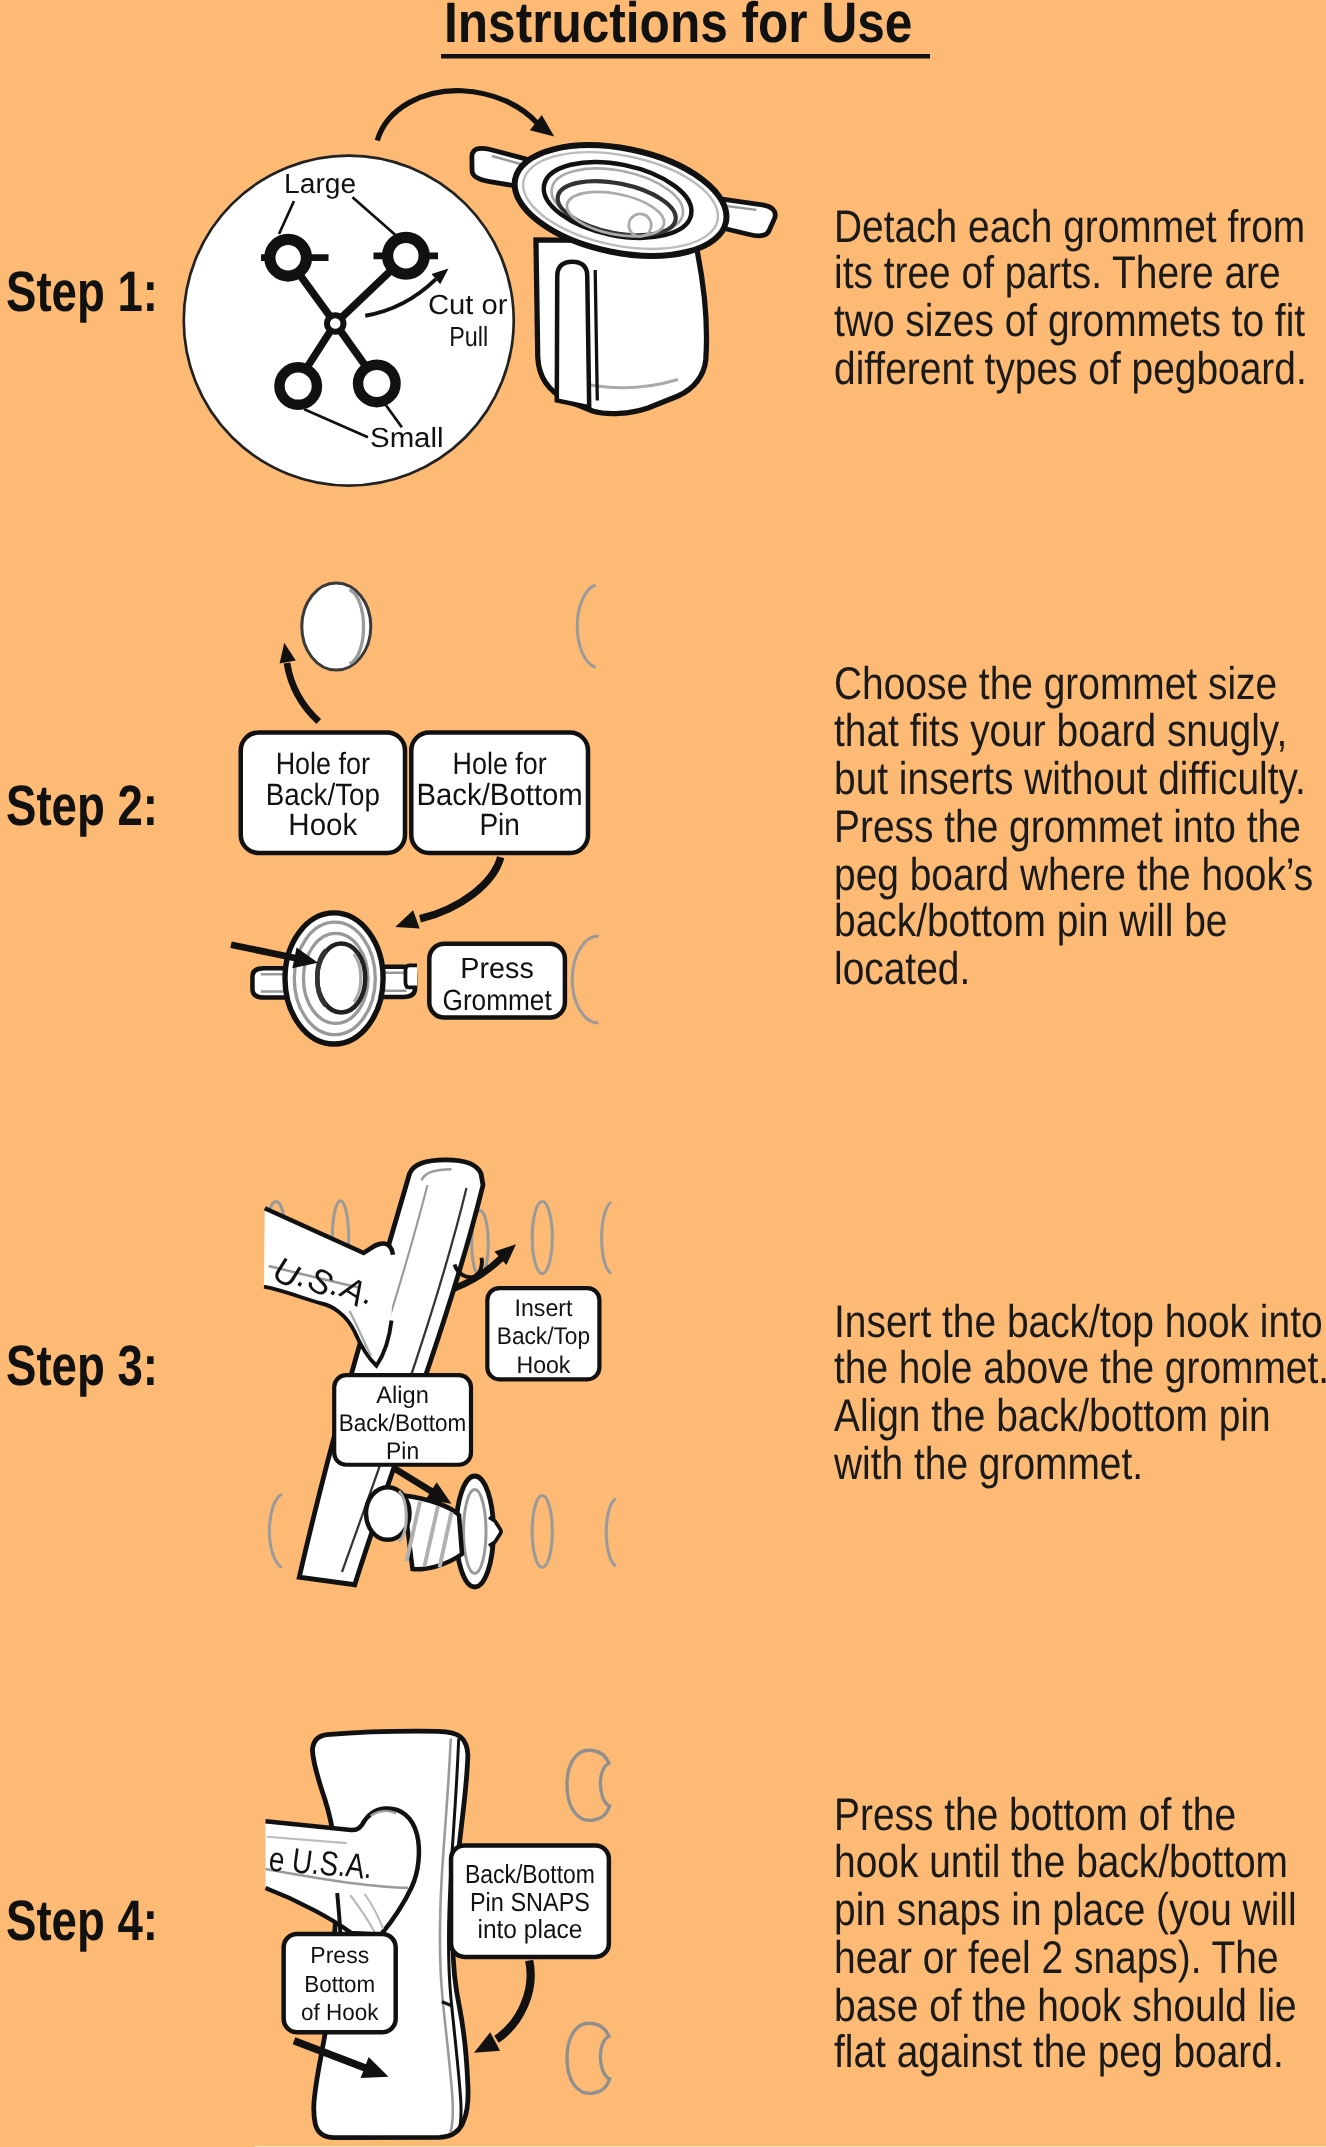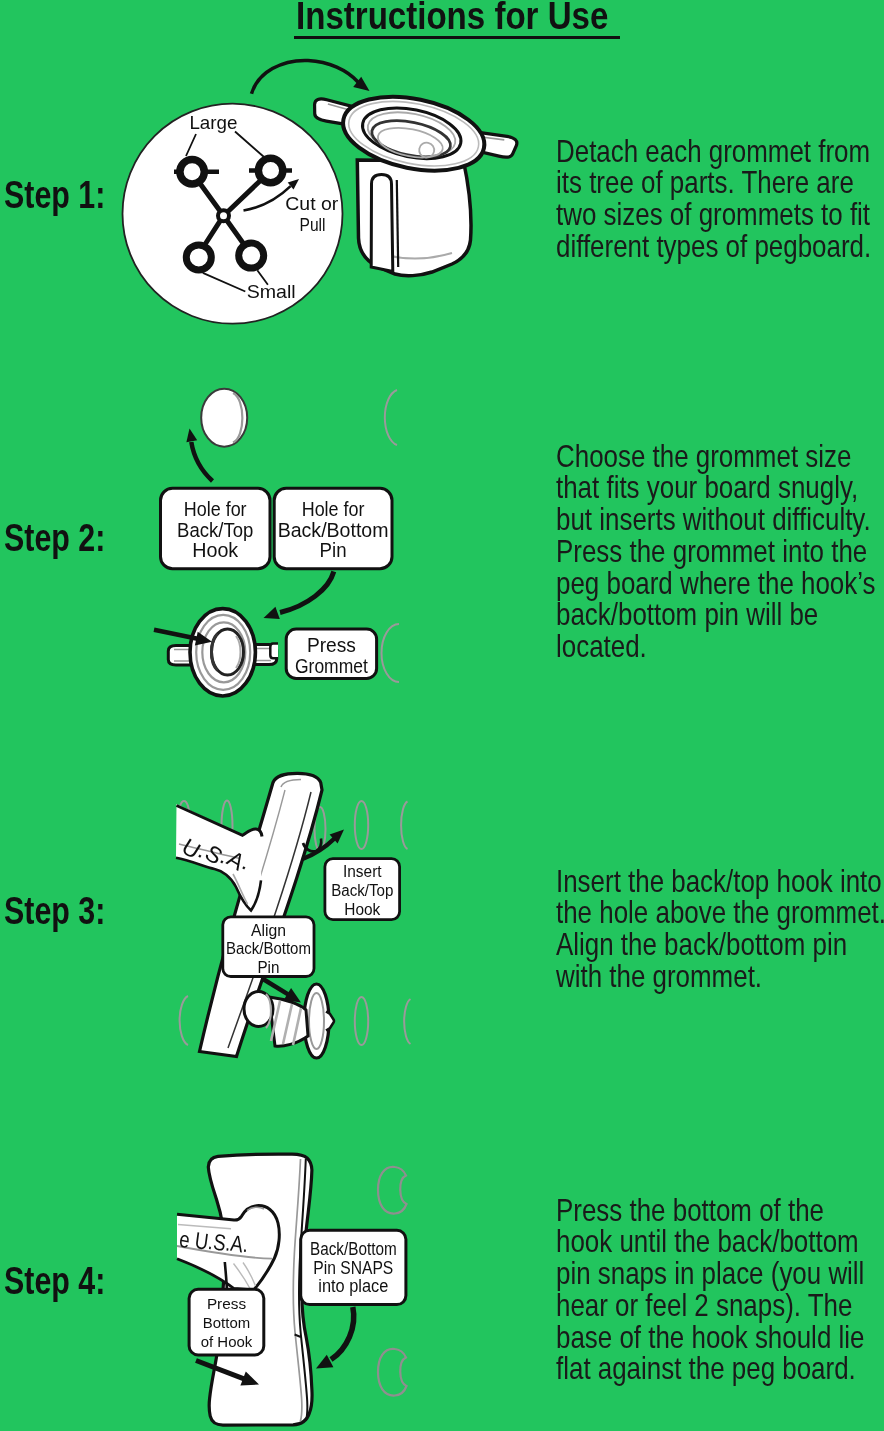--- a/index.html
+++ b/index.html
@@ -1,16 +1,16 @@
 <!DOCTYPE html>
 <html><head>
 <meta charset="utf-8">
 <style>
 html,body{margin:0;padding:0;background:#fff}
-#page{position:relative;width:884px;height:1431px;background:#22c55e;overflow:hidden;font-family:"Liberation Sans",sans-serif;color:#000}
+#page{position:relative;width:884px;height:1431px;background:#fdba74;overflow:hidden;font-family:"Liberation Sans",sans-serif;color:#000}
 .para{position:absolute;font-size:30.5px;line-height:31.8px;transform:scaleX(0.85);transform-origin:left top;white-space:nowrap;color:#1a1a1a}
 .step{position:absolute;font-weight:bold;font-size:38px;line-height:40px;transform:scaleX(0.8);transform-origin:left top;white-space:nowrap;color:#111}
 svg{position:absolute}
 svg text{font-family:"Liberation Sans",sans-serif;fill:#111}
 </style>
 </head>
 <body>
 <div id="page">
   <div style="position:absolute;left:296px;top:1.2px;font-weight:bold;font-size:38px;line-height:30px;transform:scaleX(0.87);transform-origin:left top;white-space:nowrap;color:#111">Instructions for Use</div>
   <div style="position:absolute;left:294px;top:36px;width:326px;height:3.2px;background:#111"></div>

